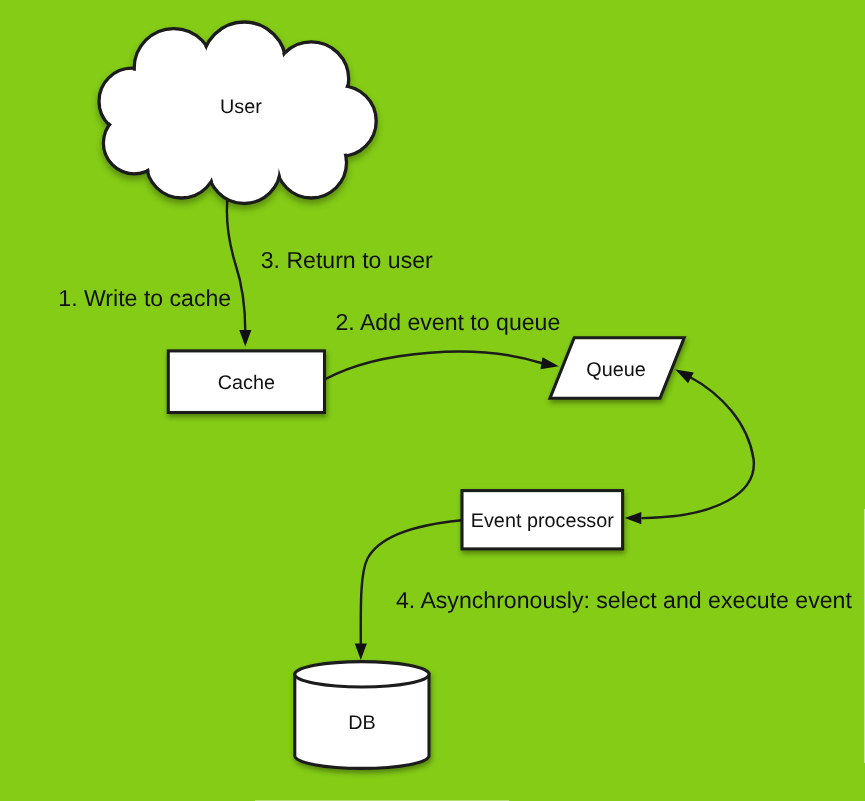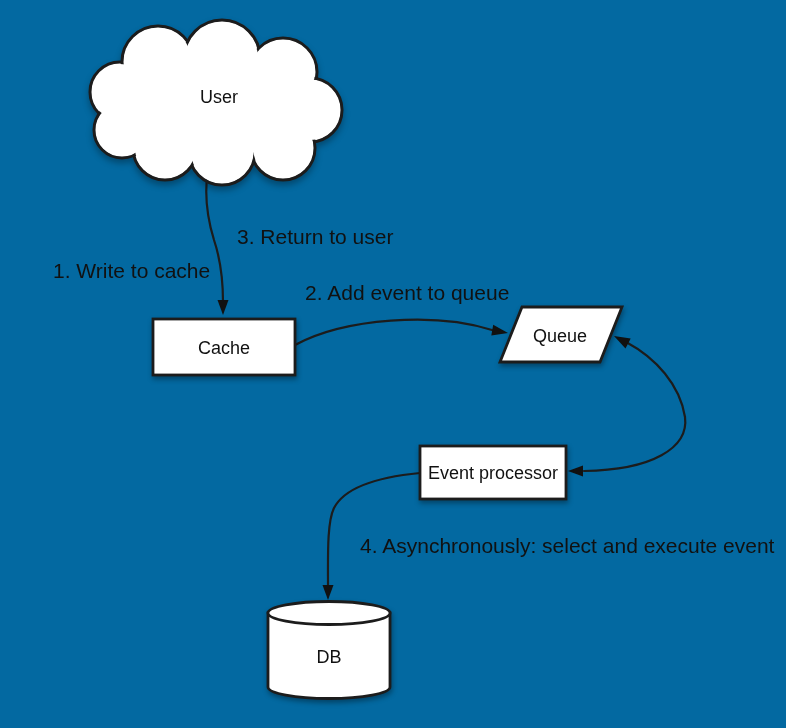--- a/index.html
+++ b/index.html
@@ -8,21 +8,21 @@
     background: #ffffff;
     width: 786px;
     height: 728px;
     overflow: hidden;
     font-family: "Liberation Sans", sans-serif;
   }
   .stage {
     position: relative;
     width: 786px;
     height: 728px;
-    background: #0369a1;
+    background: #84cc16;
   }
   svg { display: block; }
   .shape-shadow { filter: drop-shadow(1px 3px 2.5px rgba(0,0,0,0.35)); }
   .cloud-shadow { filter: drop-shadow(0px 4px 3px rgba(0,0,0,0.30)); }
   .edge {
     fill: none;
     stroke: #1c1c1c;
     stroke-width: 2.2;
     stroke-linecap: round;
   }

